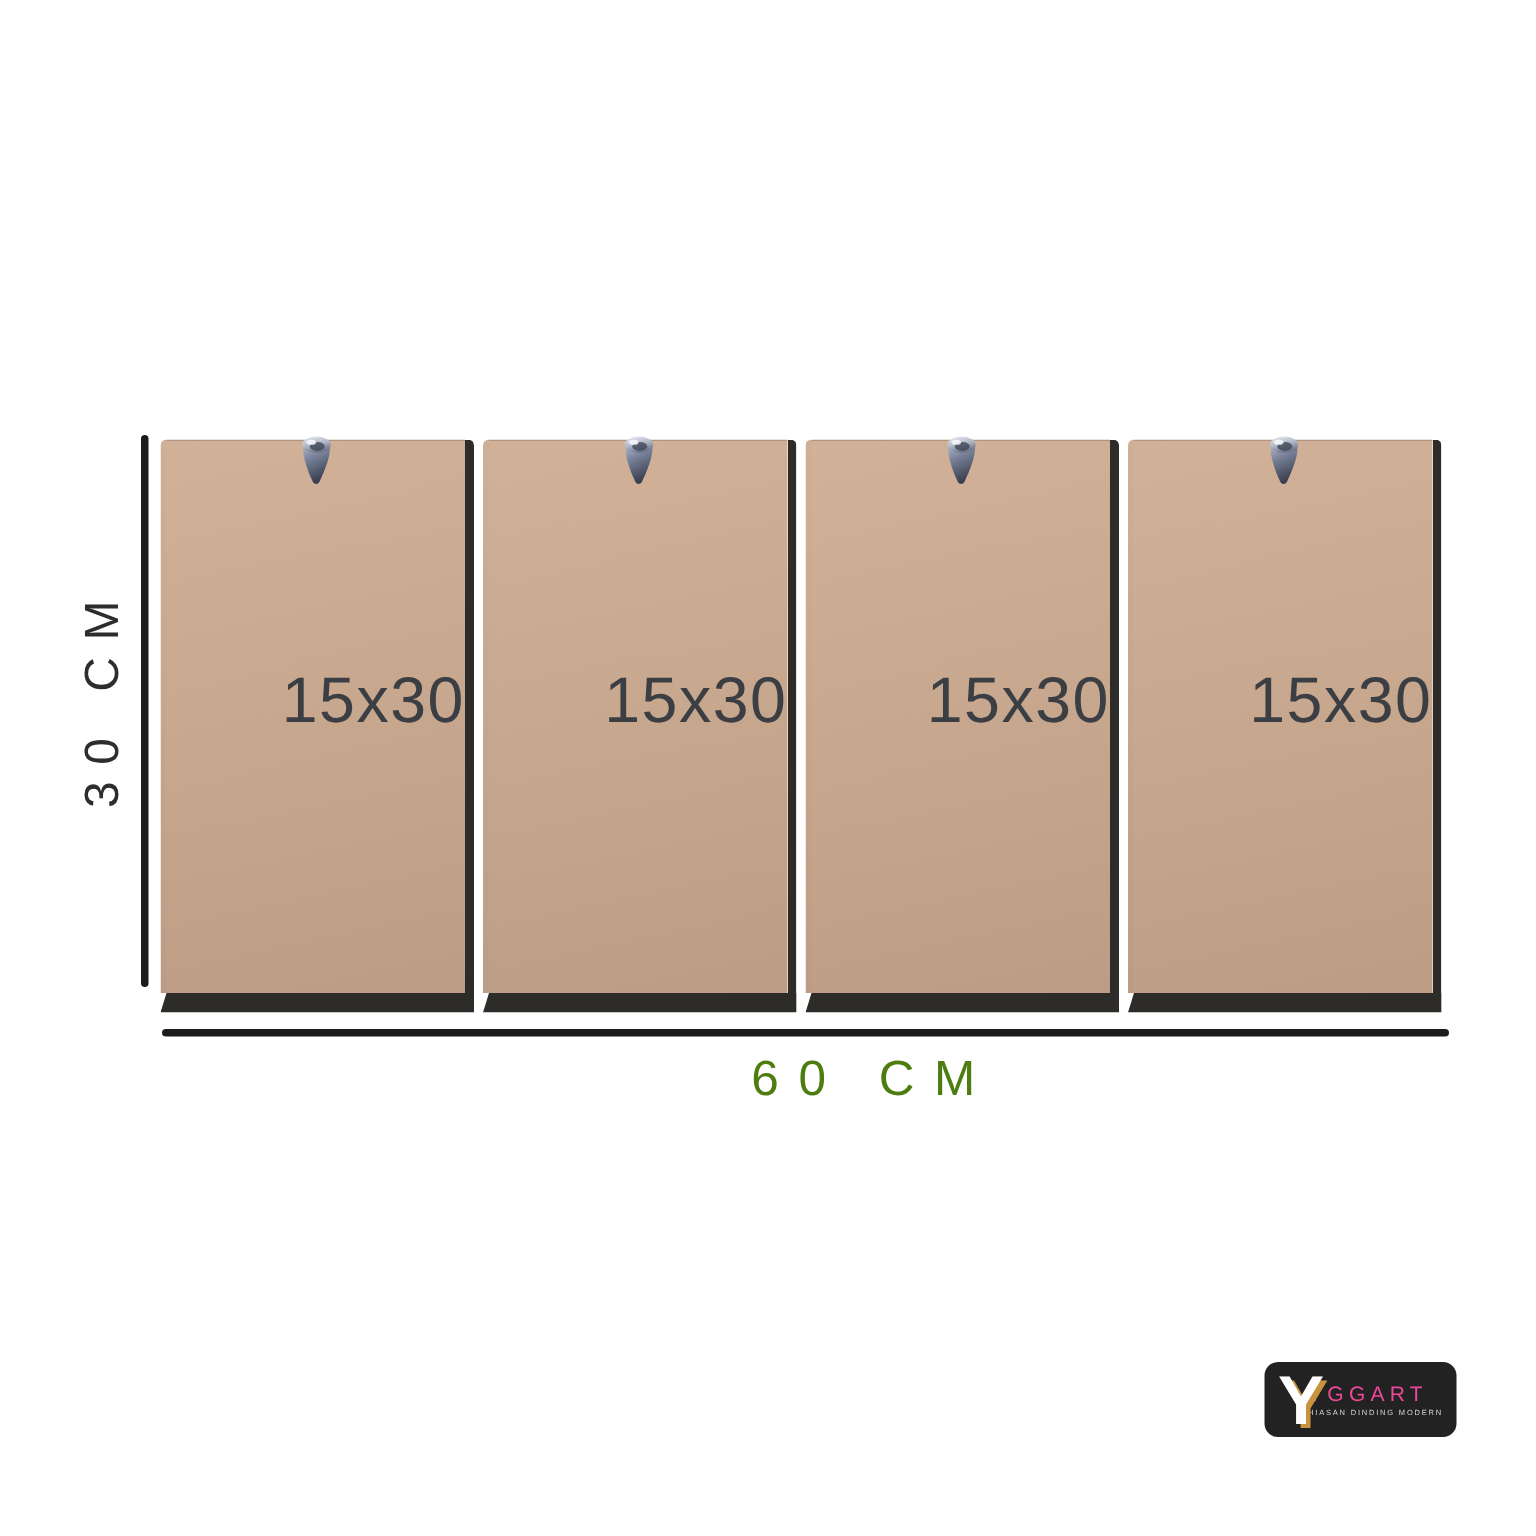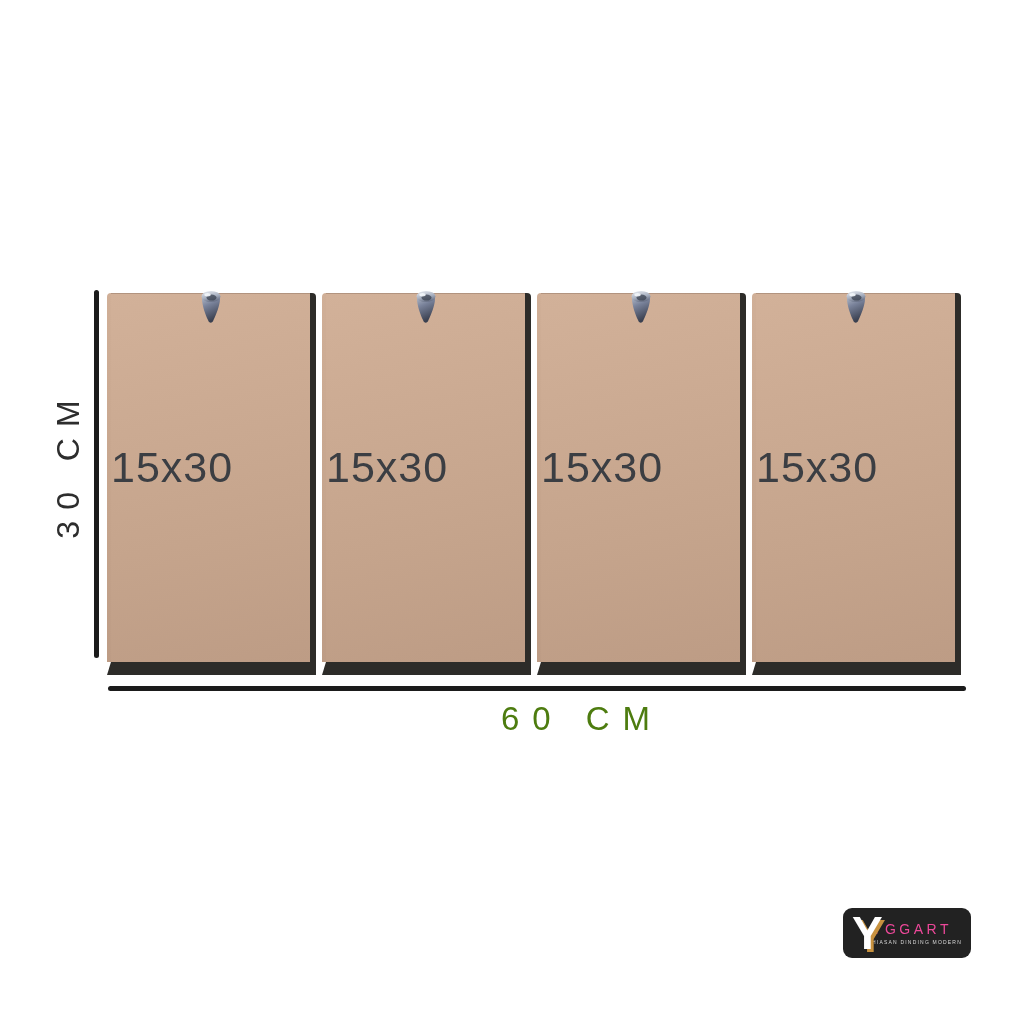--- a/index.html
+++ b/index.html
@@ -75,21 +75,21 @@
     border-bottom: 13px solid #2d2c29;
     border-left: 4px solid transparent;
     border-radius: 4px 4px 0 0;
     box-shadow: inset 0 1px 0 rgba(120, 95, 80, 0.35);
   }
   .panel-label {
     position: absolute;
     left: 0;
     right: 0;
     top: 150px;
-    text-align: left;
+    text-align: right;
     font-size: 43px;
     letter-spacing: 1px;
     color: #3b3e43;
   }
   .hook {
     position: absolute;
     top: -4px;
     left: 50%;
     transform: translateX(-50%);
     width: 30px;

